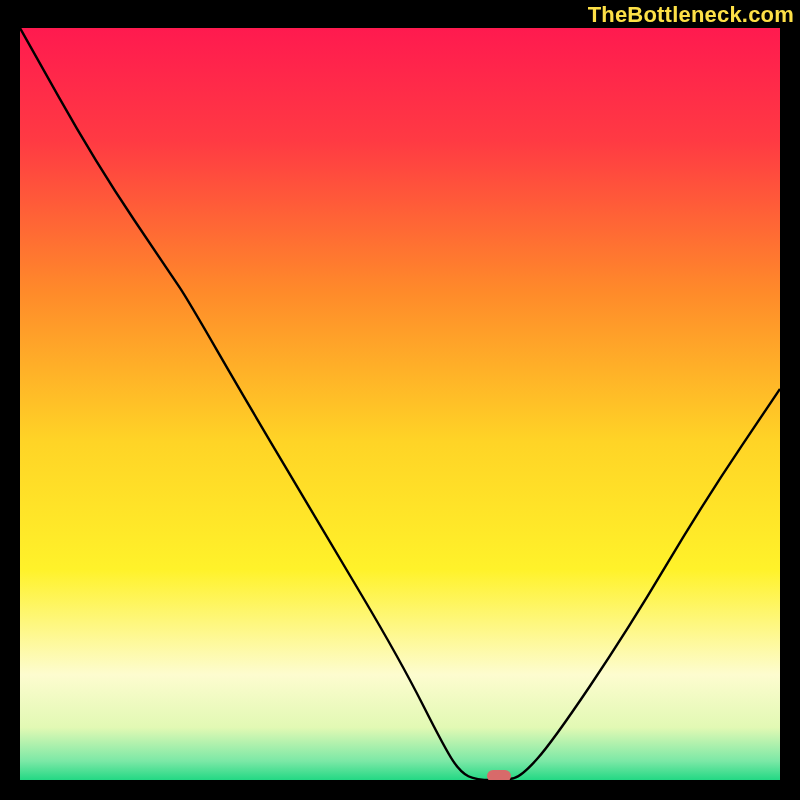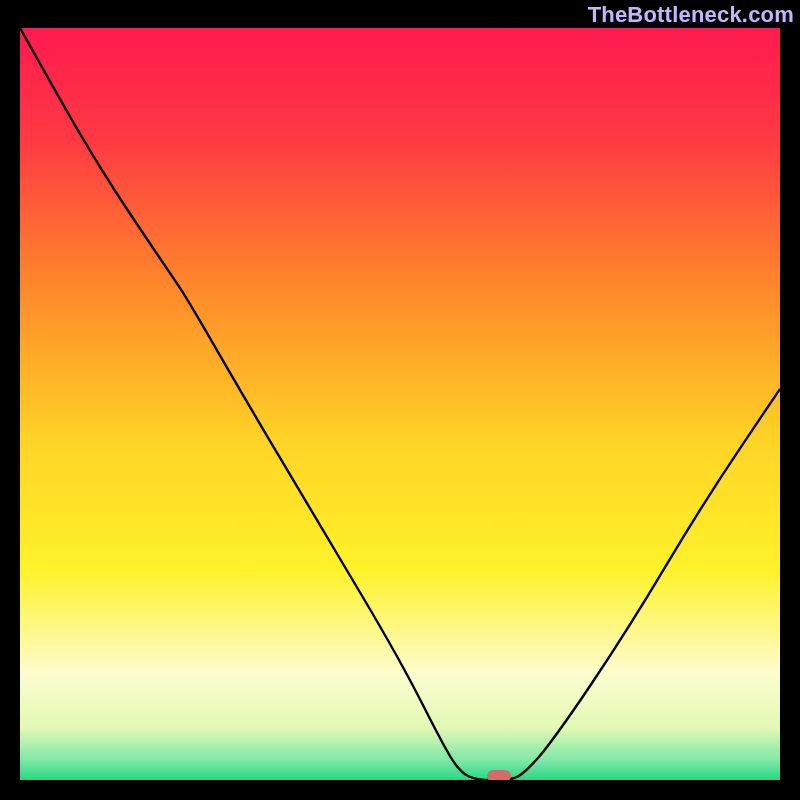--- a/index.html
+++ b/index.html
@@ -14,21 +14,21 @@
   .frame {
     position: relative;
     width: 800px;
     height: 800px;
     background: #000;
   }
   .watermark {
     position: absolute;
     top: 2px;
     right: 6px;
-    color: #c4b5fd;
+    color: #fde047;
     font-size: 22px;
     font-weight: 600;
     letter-spacing: 0.2px;
     z-index: 10;
   }
   .plot-area {
     position: absolute;
     left: 20px;
     top: 28px;
     width: 760px;

